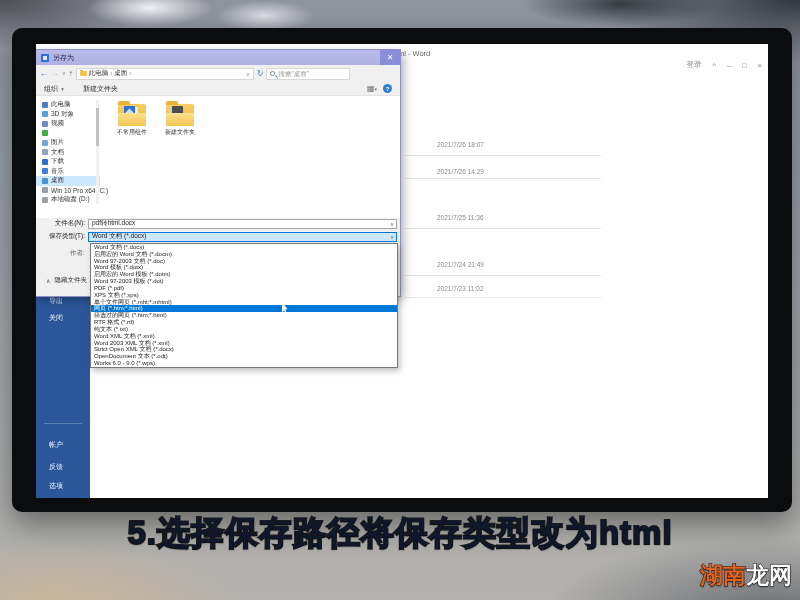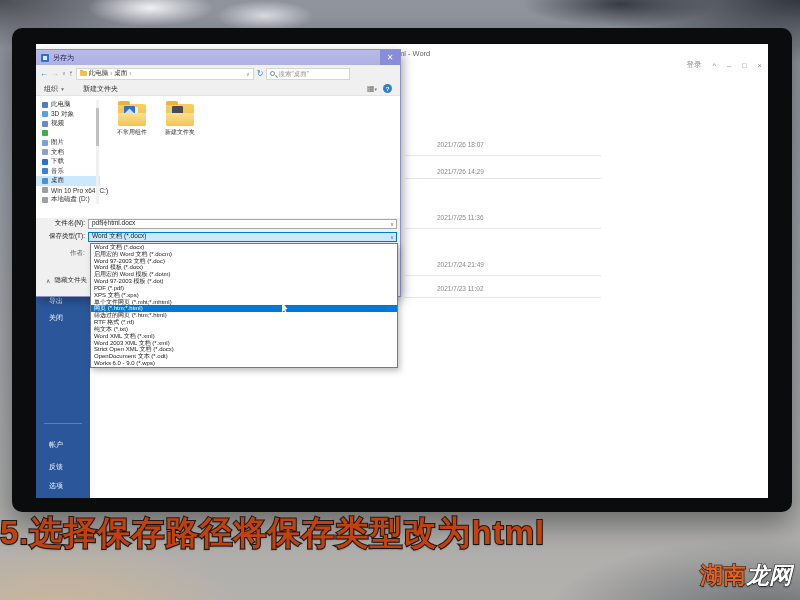--- a/index.html
+++ b/index.html
@@ -97,28 +97,28 @@
   .d-footer .chevup{color:#555;font-size:6px;}
   
   .ft-list{position:absolute;left:54px;top:199px;width:308px;height:125px;background:#fff;border:1px solid #7a7a7a;
     z-index:60;display:flex;flex-direction:column;box-shadow:2px 3px 6px rgba(0,0,0,.25);}
   .ft-item{flex:1;display:flex;align-items:center;padding-left:3px;font-size:6px;color:#222;white-space:nowrap;overflow:hidden;}
   .ft-item.sel{background:#0078d7;color:#fff;}
   .cursor{position:absolute;left:246px;top:258px;width:8px;height:12px;z-index:70;
     background:#fff;clip-path:polygon(0 0,0 86%,28% 68%,45% 100%,60% 93%,42% 62%,68% 58%);
     filter:drop-shadow(0 0 1px #000);}
   
-  .caption{position:absolute;left:0;right:0;top:511px;text-align:left;z-index:90;
-    font-size:33px;font-weight:bold;letter-spacing:1px;color:#c2410c;
+  .caption{position:absolute;left:0;right:0;top:511px;text-align:center;z-index:90;
+    font-size:33px;font-weight:bold;letter-spacing:1px;color:#0f172a;
     -webkit-text-stroke:2px #1c1c1c;paint-order:stroke fill;
     text-shadow:0 1px 2px rgba(0,0,0,.5);white-space:nowrap;}
   .watermark{position:absolute;right:8px;top:560px;z-index:90;font-size:23px;font-weight:bold;
     -webkit-text-stroke:1px #222;paint-order:stroke fill;text-shadow:0 1px 2px rgba(0,0,0,.6);white-space:nowrap;}
   .watermark .p1{color:#e8611c;}
-  .watermark .p2{color:#fff;font-style:italic;}
+  .watermark .p2{color:#fff;}
 </style>
 </head>
 <body>
 
 <div class="monitor">
   <div class="screen">
 
     <div class="w-titlebar">
       <span class="w-title">pdf转html - Word</span>
       <div class="w-controls" id="w-controls">

